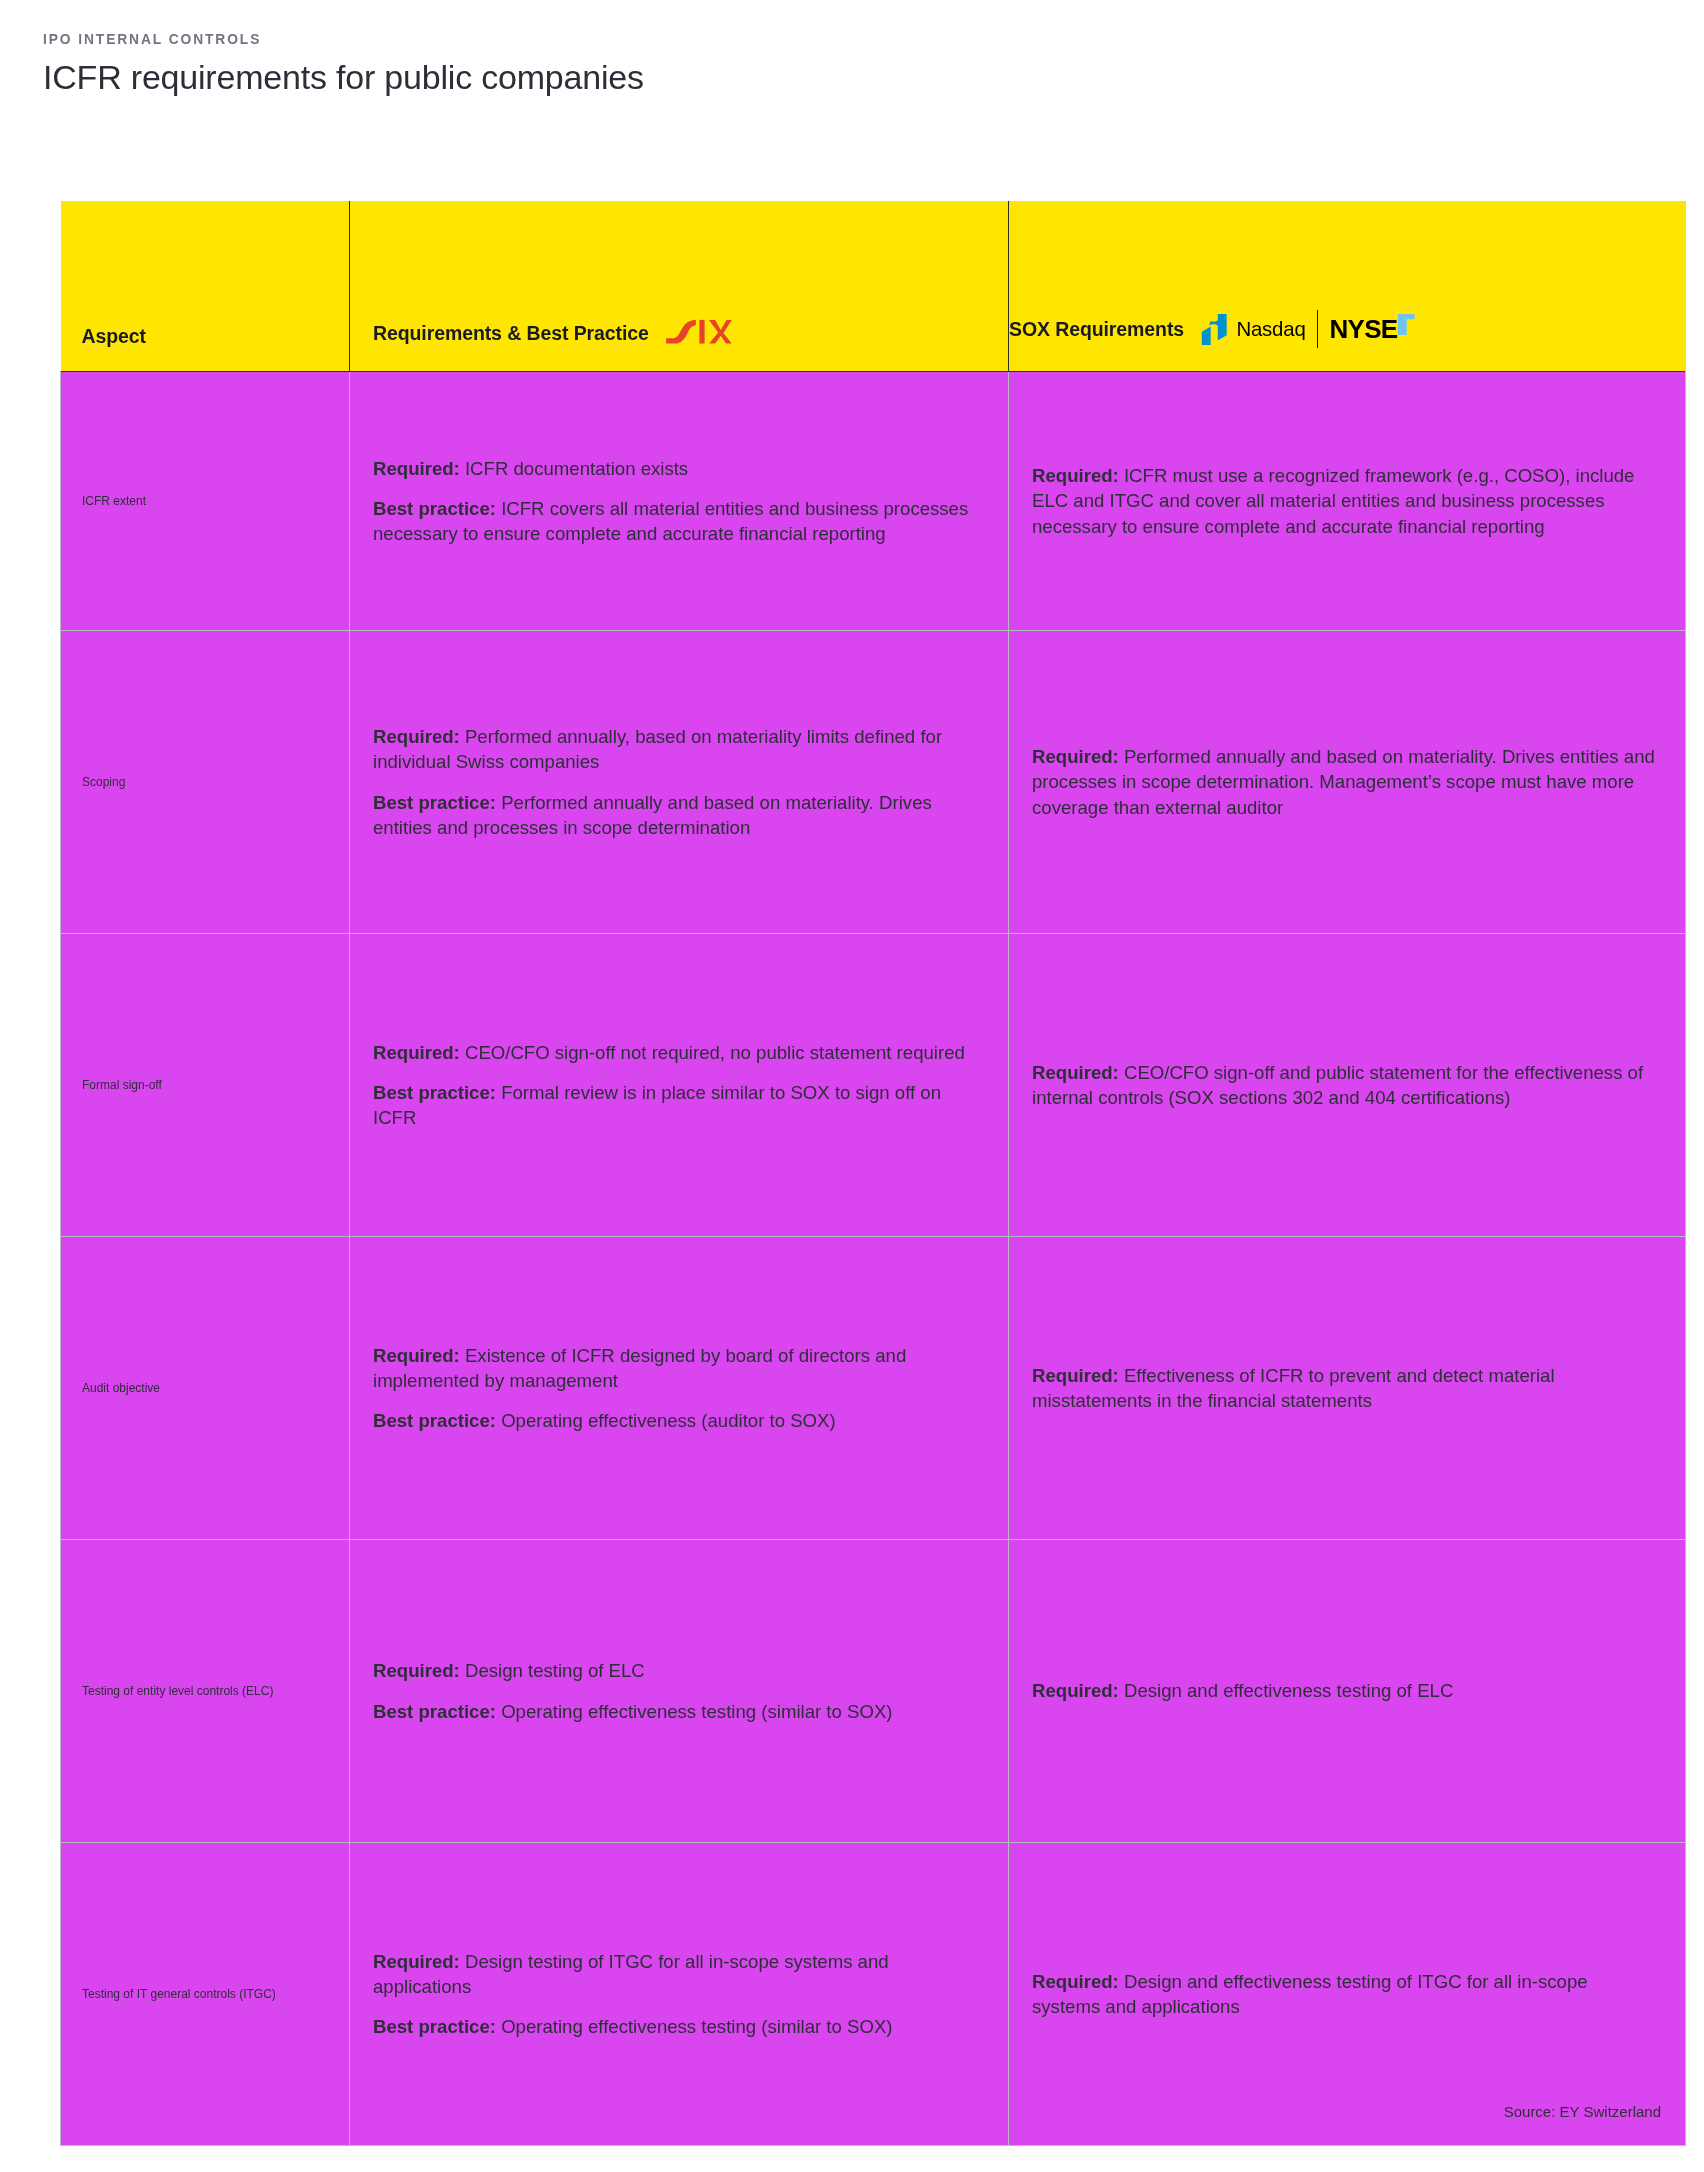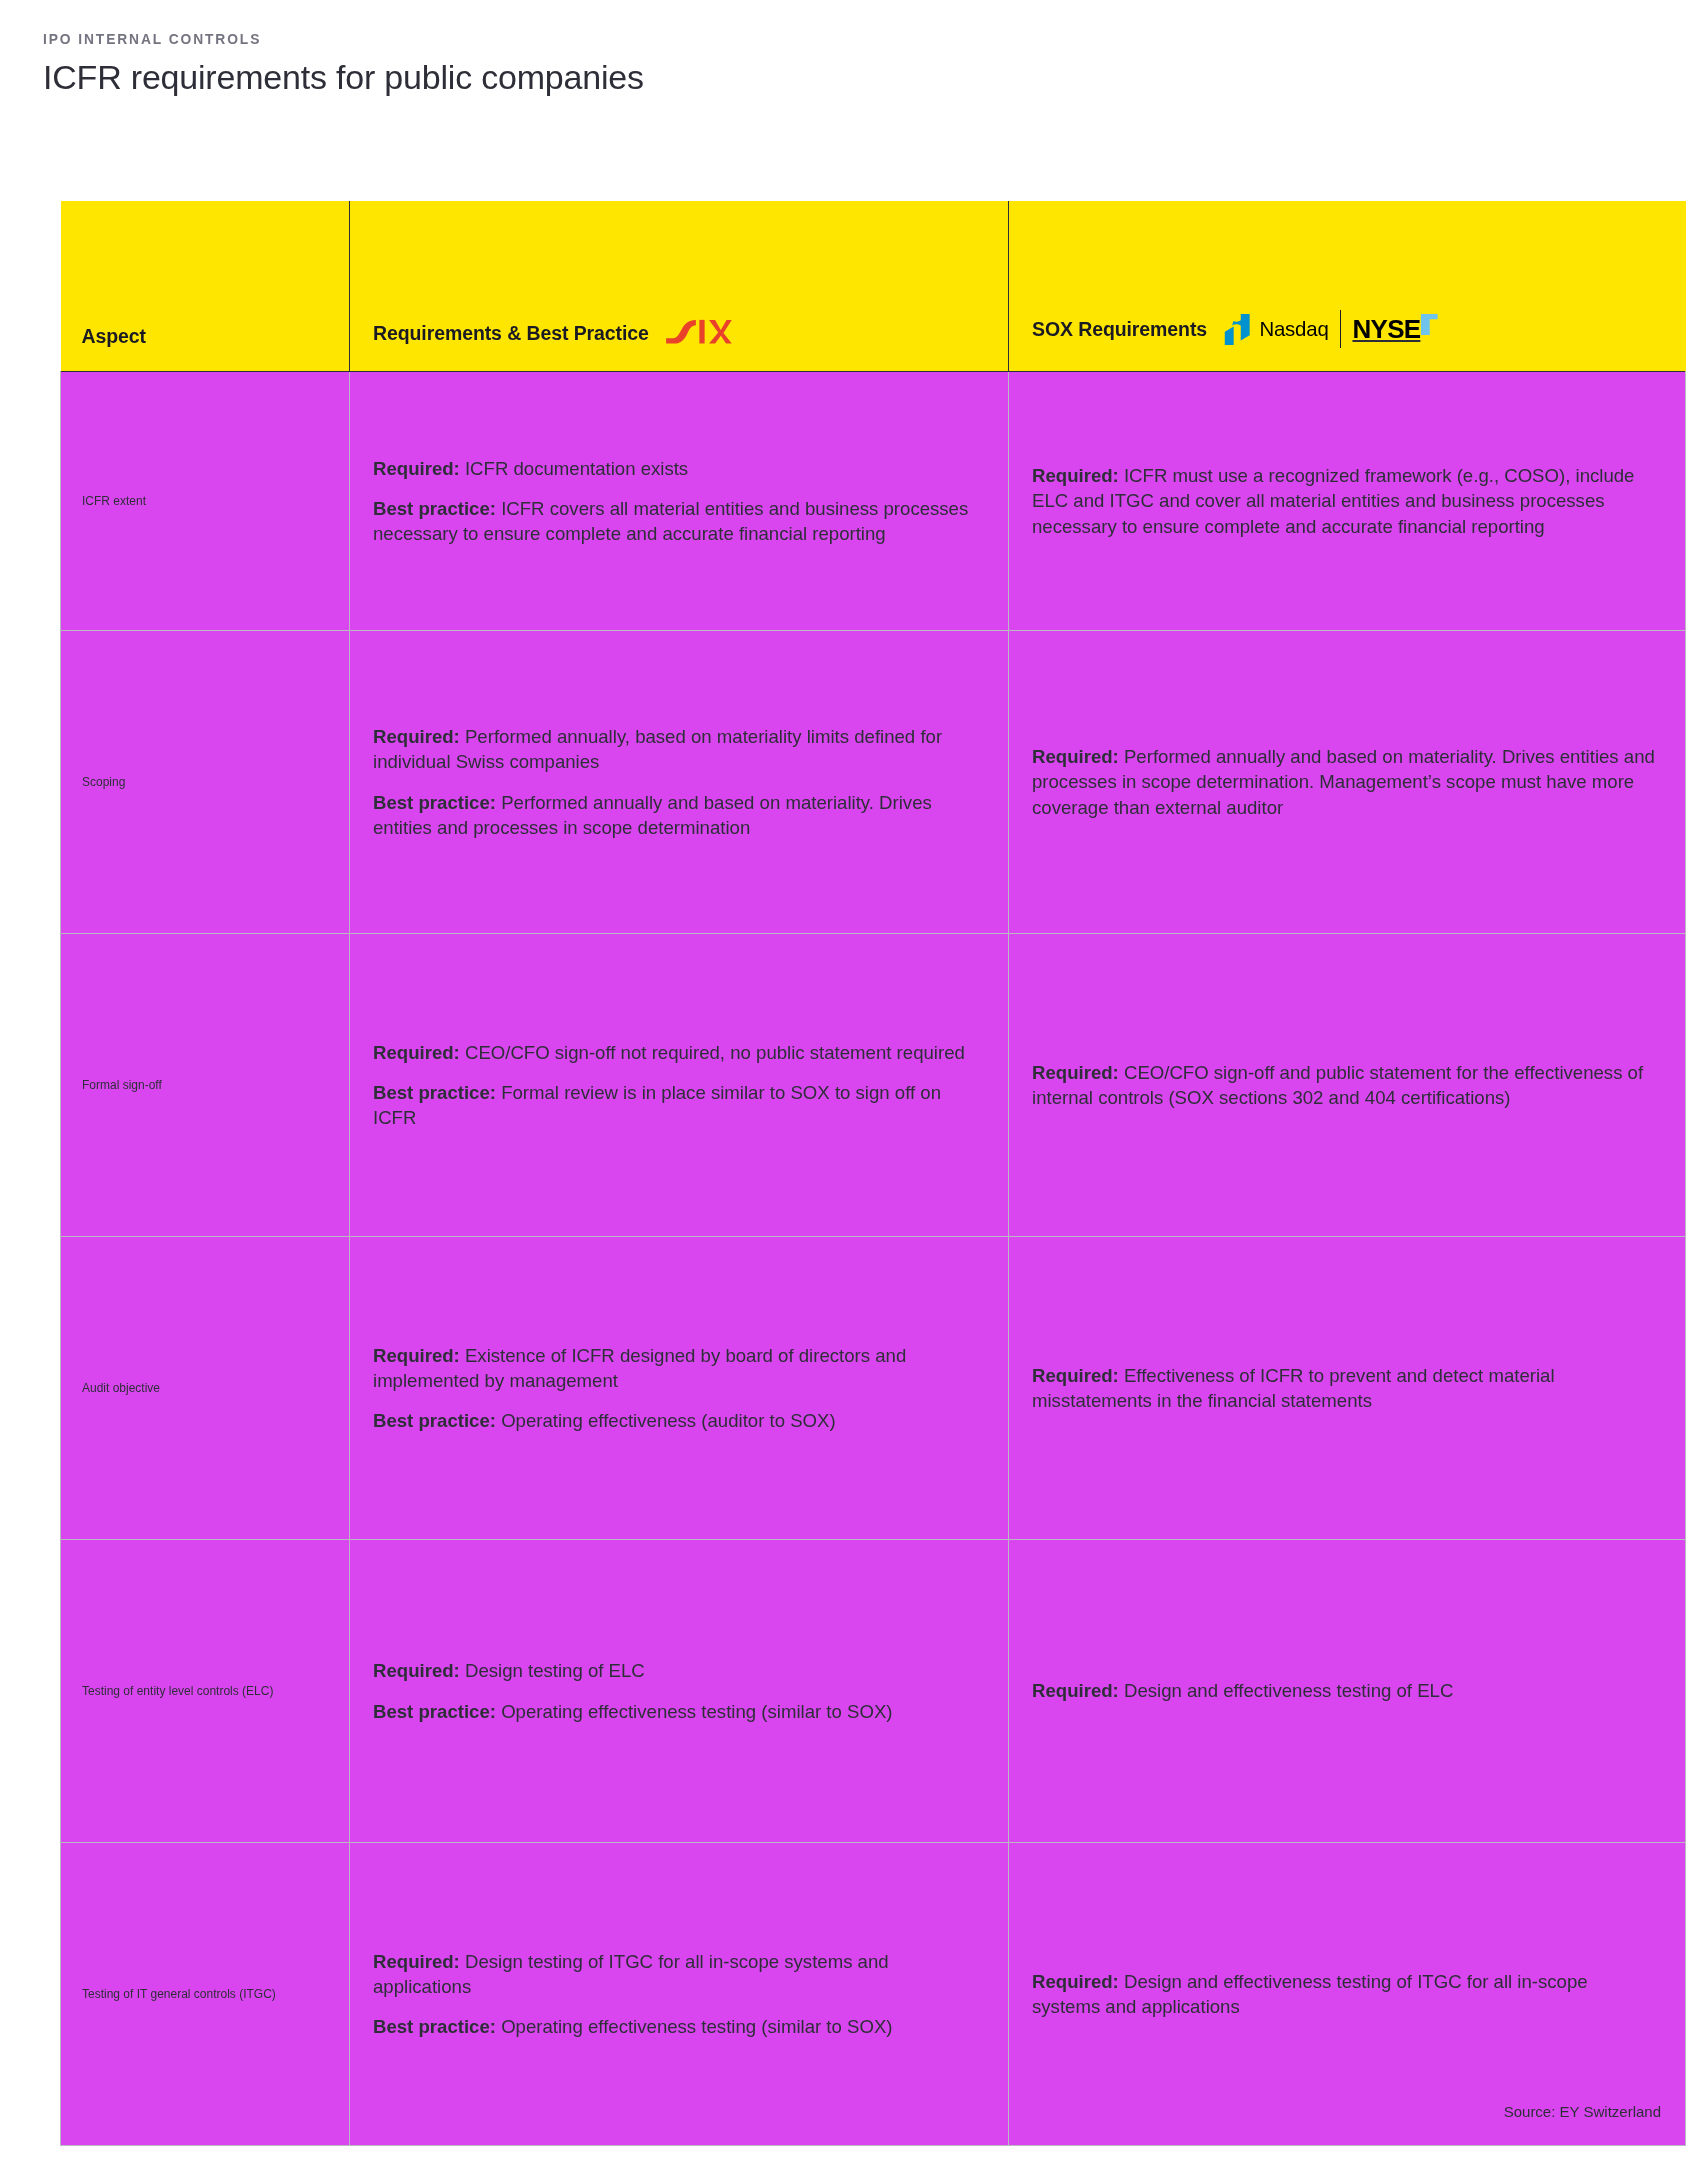--- a/index.html
+++ b/index.html
@@ -61,21 +61,21 @@
     background: #ffe600;
     height: 147px;
     vertical-align: bottom;
     text-align: left;
     padding: 0 0 23px 0;
     border: none;
     font-weight: 400;
   }
   thead th.h1 { padding-left: 21px; }
   thead th.h2 { padding-left: 23px; border-left: 1.3px solid #2e2e38; }
-  thead th.h3 { padding-left: 23px; border-left: 1.3px solid #2e2e38; margin-top: 39px; }
+  thead th.h3 { border-left: 1.3px solid #2e2e38; margin-top: 39px; }
 
   .hdr-row {
     display: flex;
     align-items: center;
     gap: 16px;
   }
   .hdr-label {
     font-size: 19.5px;
     font-weight: 700;
     color: #1a1a24;
@@ -97,21 +97,21 @@
     font-size: 20.4px;
     font-weight: 400;
     color: #000000;
     letter-spacing: -0.2px;
   }
   .logo-divider {
     width: 0.9px;
     height: 38px;
     background: #1a1a24;
   }
-  .nyse-logo { display: flex; align-items: flex-end; text-decoration: underline; }
+  .nyse-logo { display: flex; align-items: flex-end; }
   .nyse-word {
     font-size: 26px;
     font-weight: 700;
     color: #000000;
     letter-spacing: -0.7px;
     line-height: 1;
   }
 
   tbody td {
     border: 0.9px solid #b9b9c0;

